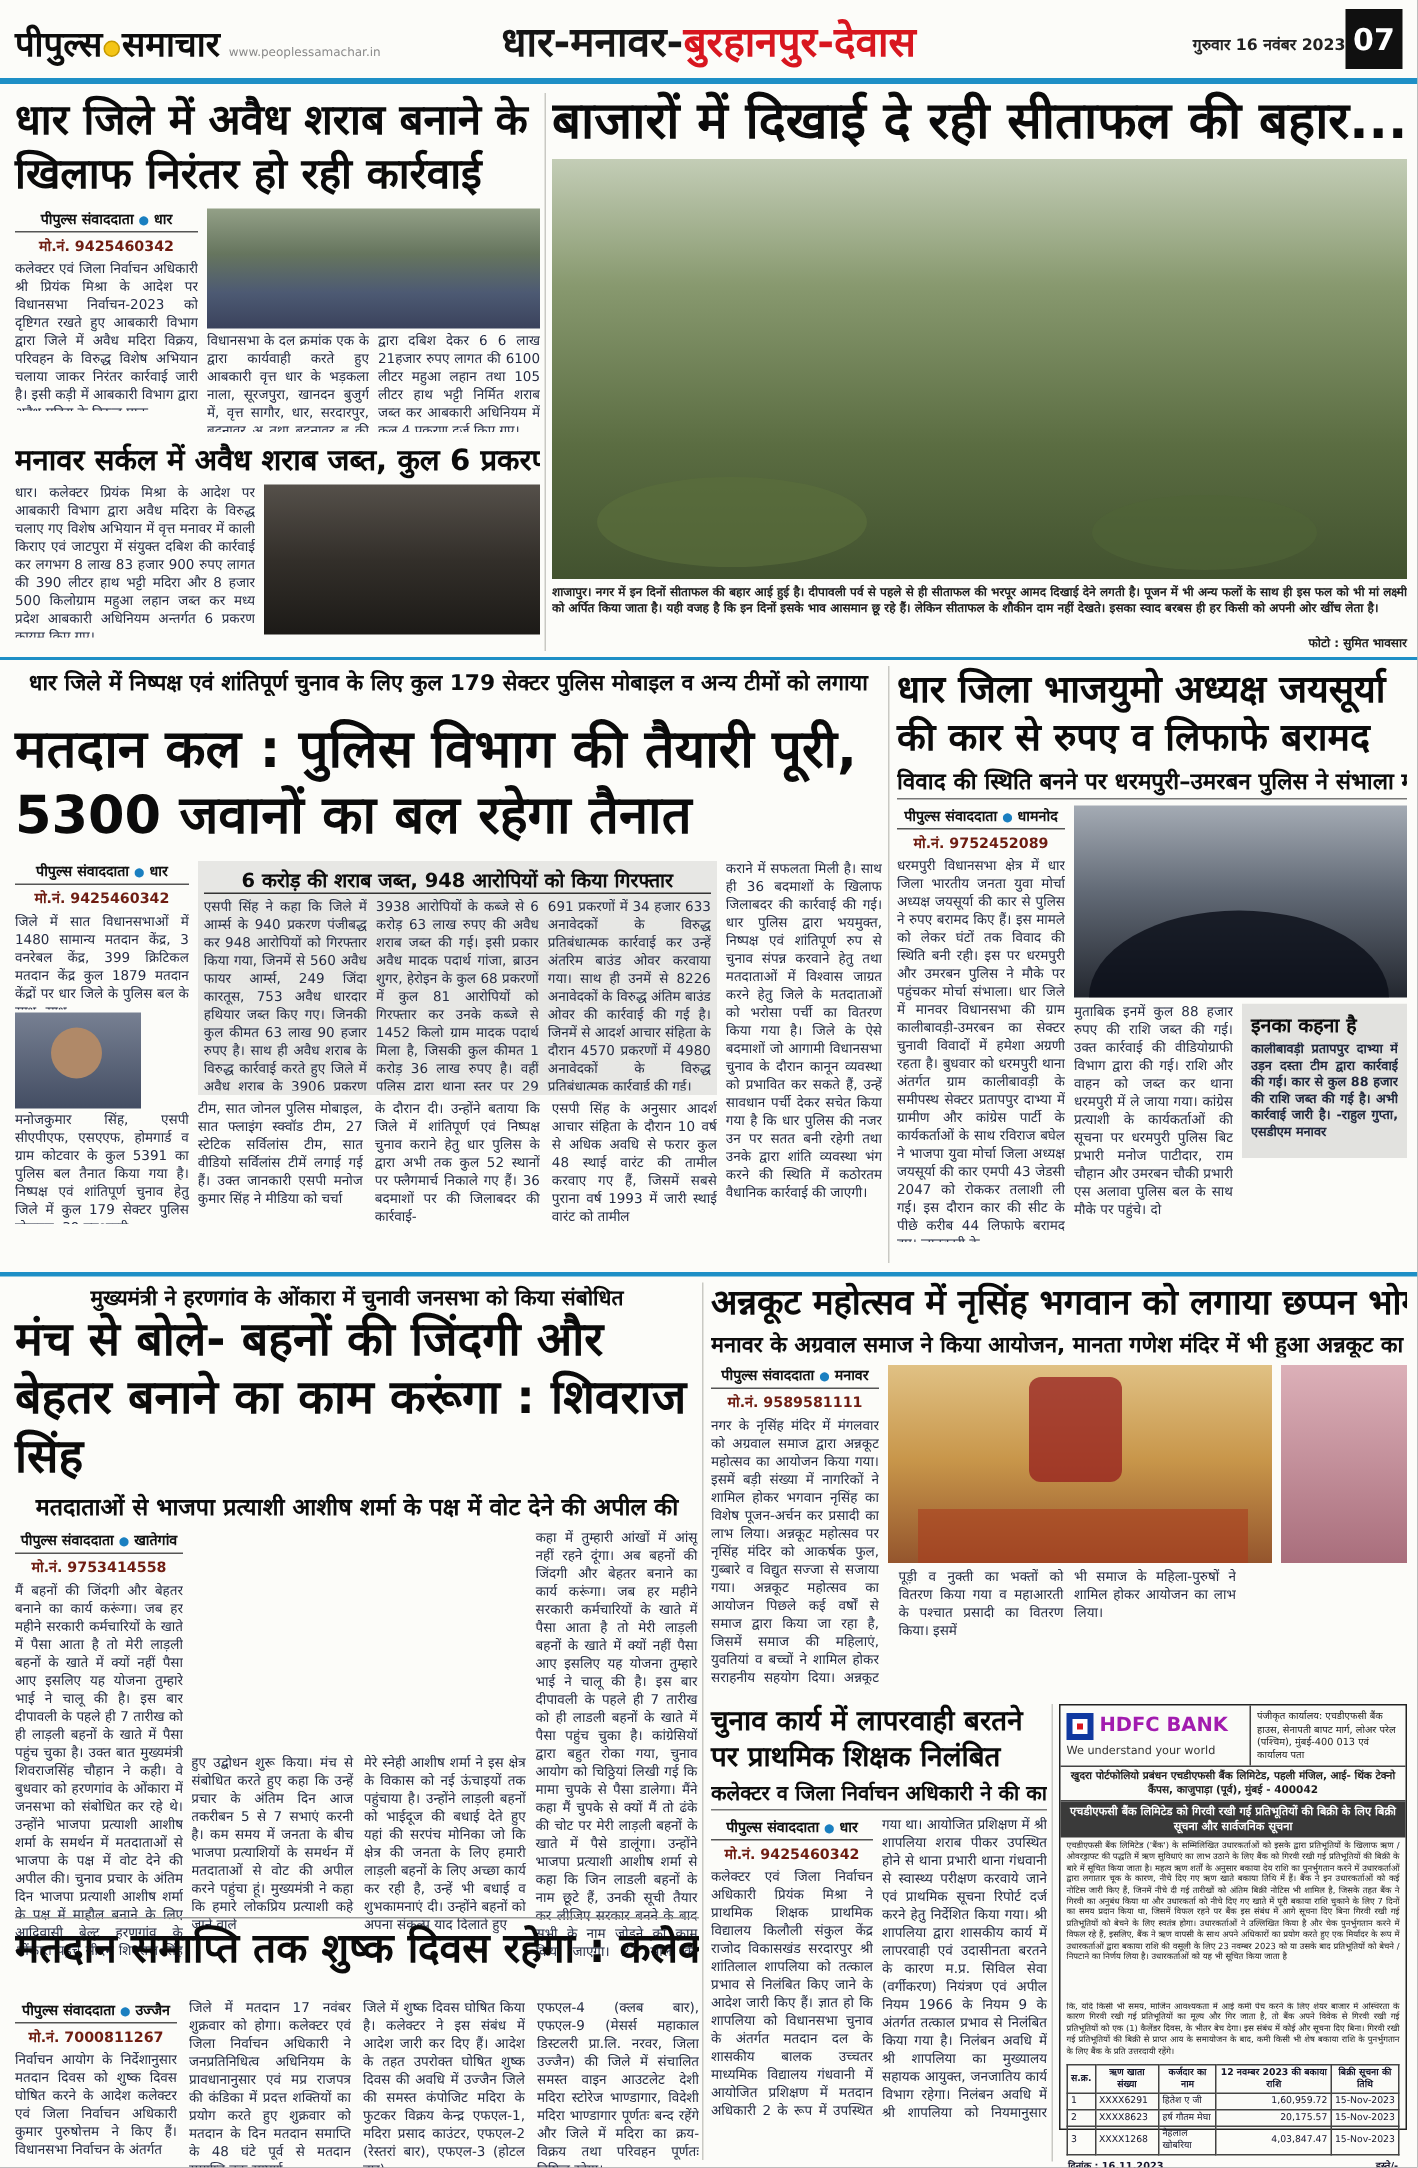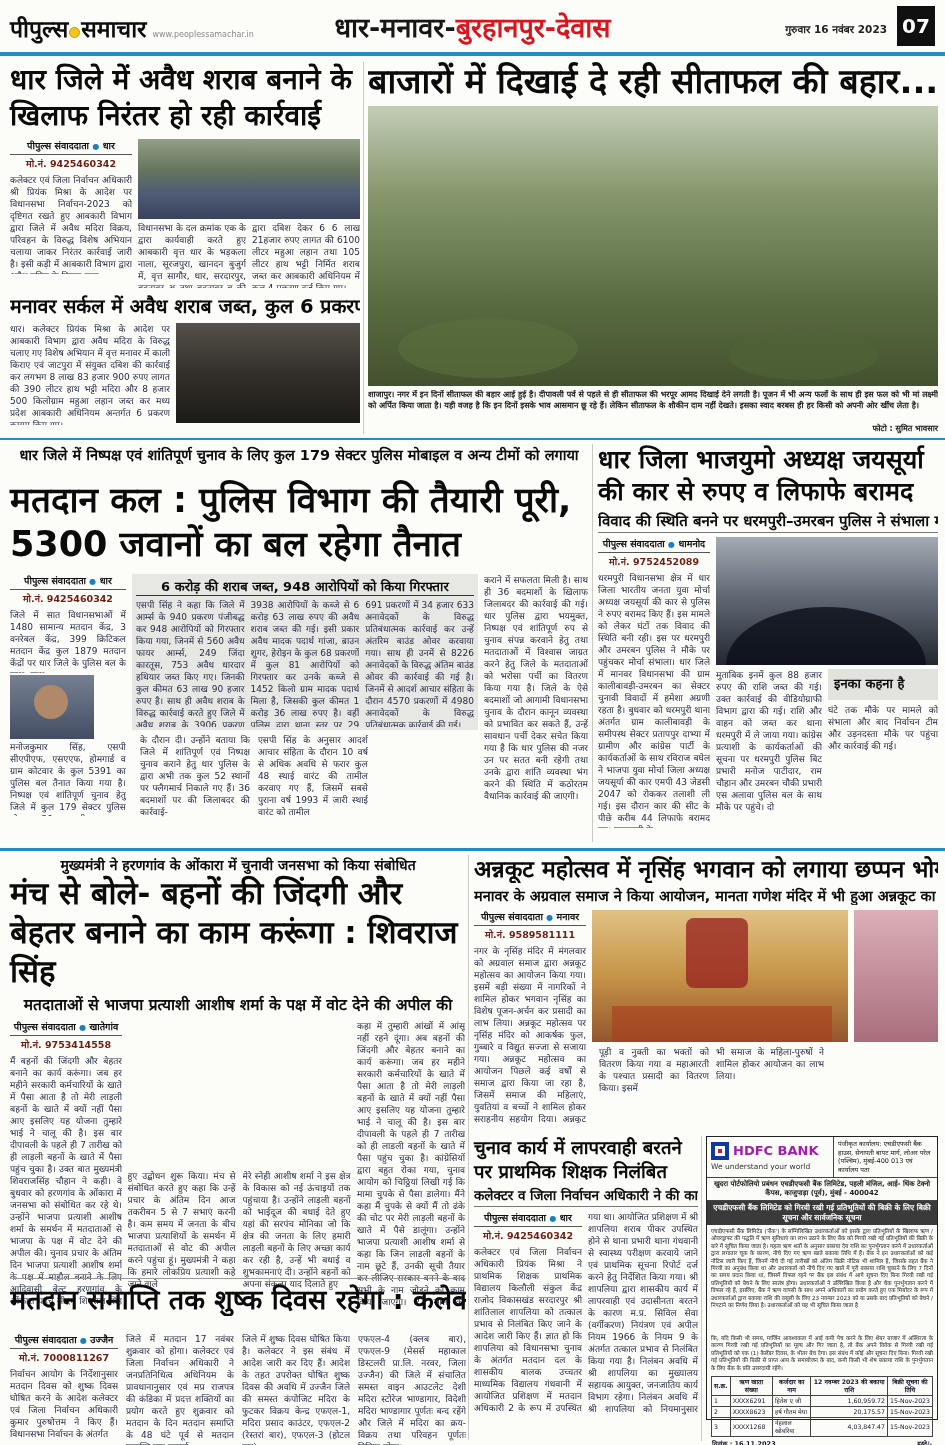--- a/index.html
+++ b/index.html
@@ -65,21 +65,21 @@
 
 <div class="page">
 
   <div class="abs" style="left:0;top:0;width:945px;height:52px;">
     <div class="abs" style="left:10px;top:12px;">
       <span class="logo-hi">पीपुल्स</span><span class="bulb"></span><span class="logo-hi">समाचार</span><span class="logo-url">www.peoplessamachar.in</span>
     </div>
     <div class="abs region" style="left:0;right:0;top:8px;text-align:center;">
       <span>धार-मनावर-</span><span class="red">बुरहानपुर-देवास</span>
     </div>
-    <div class="abs hdate" style="right:58px;top:22px;margin-left:16px;">गुरुवार 16 नवंबर 2023</div>
+    <div class="abs hdate" style="right:48px;top:22px;margin-left:16px;">गुरुवार 16 नवंबर 2023</div>
     <div class="abs pagebox" style="right:10px;top:6px;">07</div>
   </div>
   <div class="rule-blue" style="left:0;top:52px;width:945px;height:4px;"></div>
 
   <div class="abs" style="left:10px;top:62px;width:350px;height:372px;">
     <div class="hd" style="font-size:28px;line-height:36px;">धार जिले में अवैध शराब बनाने के खिलाफ निरंतर हो रही कार्रवाई</div>
     <div style="display:flex;margin-top:5px;height:152px;">
       <div class="col" style="width:122px;">
         <div class="byline" style="text-align:center;"><span>पीपुल्स संवाददाता</span> <span class="bdot">●</span> <span>धार</span></div>
         <div class="phone">मो.नं. 9425460342</div>
@@ -130,20 +130,21 @@
       <div style="width:346px;margin-left:6px;">
         <div class="graybox" style="padding:3px 4px;">
           <div class="gb-head">6 करोड़ की शराब जब्त, 948 आरोपियों को किया गिरफ्तार</div>
           <div style="display:flex;margin-top:3px;">
             <div class="bt col" style="width:110px;height:128px;">एसपी सिंह ने कहा कि जिले में आर्म्स के 940 प्रकरण पंजीबद्ध कर 948 आरोपियों को गिरफ्तार किया गया, जिनमें से 560 अवैध फायर आर्म्स, 249 जिंदा कारतूस, 753 अवैध धारदार हथियार जब्त किए गए। जिनकी कुल कीमत 63 लाख 90 हजार रुपए है। साथ ही अवैध शराब के विरुद्ध कार्रवाई करते हुए जिले में अवैध शराब के 3906 प्रकरण पंजीबद्ध कर</div>
             <div class="bt col" style="width:110px;height:128px;margin-left:6px;">3938 आरोपियों के कब्जे से 6 करोड़ 63 लाख रुपए की अवैध शराब जब्त की गई। इसी प्रकार अवैध मादक पदार्थ गांजा, ब्राउन शुगर, हेरोइन के कुल 68 प्रकरणों में कुल 81 आरोपियों को गिरफ्तार कर उनके कब्जे से 1452 किलो ग्राम मादक पदार्थ मिला है, जिसकी कुल कीमत 1 करोड़ 36 लाख रुपए है। वहीं पुलिस द्वारा थाना स्तर पर 29 हजार</div>
             <div class="bt col" style="width:110px;height:128px;margin-left:6px;">691 प्रकरणों में 34 हजार 633 अनावेदकों के विरुद्ध प्रतिबंधात्मक कार्रवाई कर उन्हें अंतरिम बाउंड ओवर करवाया गया। साथ ही उनमें से 8226 अनावेदकों के विरुद्ध अंतिम बाउंड ओवर की कार्रवाई की गई है। जिनमें से आदर्श आचार संहिता के दौरान 4570 प्रकरणों में 4980 अनावेदकों के विरुद्ध प्रतिबंधात्मक कार्रवाई की गई।</div>
           </div>
         </div>
         <div style="display:flex;margin-top:4px;">
+          <div class="bt col" style="width:110px;height:84px;">टीम, सात जोनल पुलिस मोबाइल, सात फ्लाइंग स्क्वॉड टीम, 27 स्टेटिक सर्विलांस टीम, सात वीडियो सर्विलांस टीमें लगाई गई हैं।    उक्त जानकारी एसपी मनोज कुमार सिंह ने मीडिया को चर्चा</div>
           <div class="bt col" style="width:110px;height:84px;margin-left:8px;">के दौरान दी। उन्होंने बताया कि जिले में शांतिपूर्ण एवं निष्पक्ष चुनाव कराने हेतु धार पुलिस के द्वारा अभी तक कुल 52 स्थानों पर फ्लैगमार्च निकाले गए हैं।    36 बदमाशों पर की जिलाबदर की कार्रवाई-</div>
           <div class="bt col" style="width:110px;height:84px;margin-left:8px;">एसपी सिंह के अनुसार आदर्श आचार संहिता के दौरान 10 वर्ष से अधिक अवधि से फरार कुल 48 स्थाई वारंट की तामील करवाए गए हैं, जिसमें सबसे पुराना वर्ष 1993 में जारी स्थाई वारंट को तामील</div>
         </div>
       </div>
       <div class="bt col" style="width:106px;margin-left:6px;height:242px;">कराने में सफलता मिली है। साथ ही 36 बदमाशों के खिलाफ जिलाबदर की कार्रवाई की गई। धार पुलिस द्वारा भयमुक्त, निष्पक्ष एवं शांतिपूर्ण रुप से चुनाव संपन्न करवाने हेतु तथा मतदाताओं में विश्वास जाग्रत करने हेतु जिले के मतदाताओं को भरोसा पर्ची का वितरण किया गया है। जिले के ऐसे बदमाशों जो आगामी विधानसभा चुनाव के दौरान कानून व्यवस्था को प्रभावित कर सकते हैं, उन्हें सावधान पर्ची देकर सचेत किया गया है कि धार पुलिस की नजर उन पर सतत बनी रहेगी तथा उनके द्वारा शांति व्यवस्था भंग करने की स्थिति में कठोरतम वैधानिक कार्रवाई की जाएगी।</div>
     </div>
   </div>
 
   <div class="vrule" style="left:592px;top:444px;height:398px;"></div>
 
@@ -158,22 +159,22 @@
       </div>
       <div style="width:222px;margin-left:6px;display:flex;flex-direction:column;">
         <div class="ph ph-car" style="height:128px;">
           <div style="position:absolute;left:10px;bottom:0;width:200px;height:58px;border-radius:50% 50% 0 0/100% 100% 0 0;background:rgba(10,14,24,.8);"></div>
         </div>
         <div style="display:flex;margin-top:4px;">
           <div class="bt col" style="width:106px;height:160px;">मुताबिक इनमें कुल 88 हजार रुपए की राशि जब्त की गई। उक्त कार्रवाई की वीडियोग्राफी विभाग द्वारा की गई। राशि और वाहन को जब्त कर थाना धरमपुरी में ले जाया गया।    कांग्रेस प्रत्याशी के कार्यकर्ताओं की सूचना पर धरमपुरी पुलिस बिट प्रभारी मनोज पाटीदार, राम चौहान और उमरबन चौकी प्रभारी एस अलावा पुलिस बल के साथ मौके पर पहुंचे। दो</div>
           <div class="col" style="width:110px;margin-left:6px;">
             <div class="quote">
               <div class="quote-title">इनका कहना है</div>
+              <div class="quote-body" style="height:72px;overflow:hidden;">कालीबावड़ी प्रतापपुर दाभ्या में उड़न दस्ता टीम द्वारा कार्रवाई की गई। कार से कुल 88 हजार की राशि जब्त की गई है। अभी कार्रवाई जारी है। -राहुल गुप्ता, एसडीएम मनावर</div>
             </div>
-            <div class="bt" style="height:50px;margin-top:4px;">घंटे तक मौके पर मामले को संभाला और बाद निर्वाचन टीम और उड़नदस्ता मौके पर पहुंचा और कार्रवाई की गई।</div>
           </div>
         </div>
       </div>
     </div>
   </div>
 
   <div class="rule-blue" style="left:0;top:848px;width:945px;height:3px;"></div>
 
   <div class="abs" style="left:10px;top:855px;width:456px;height:416px;">
     <div class="kicker" style="font-size:14px;">मुख्यमंत्री ने हरणगांव के ओंकारा में चुनावी जनसभा को किया संबोधित</div>

